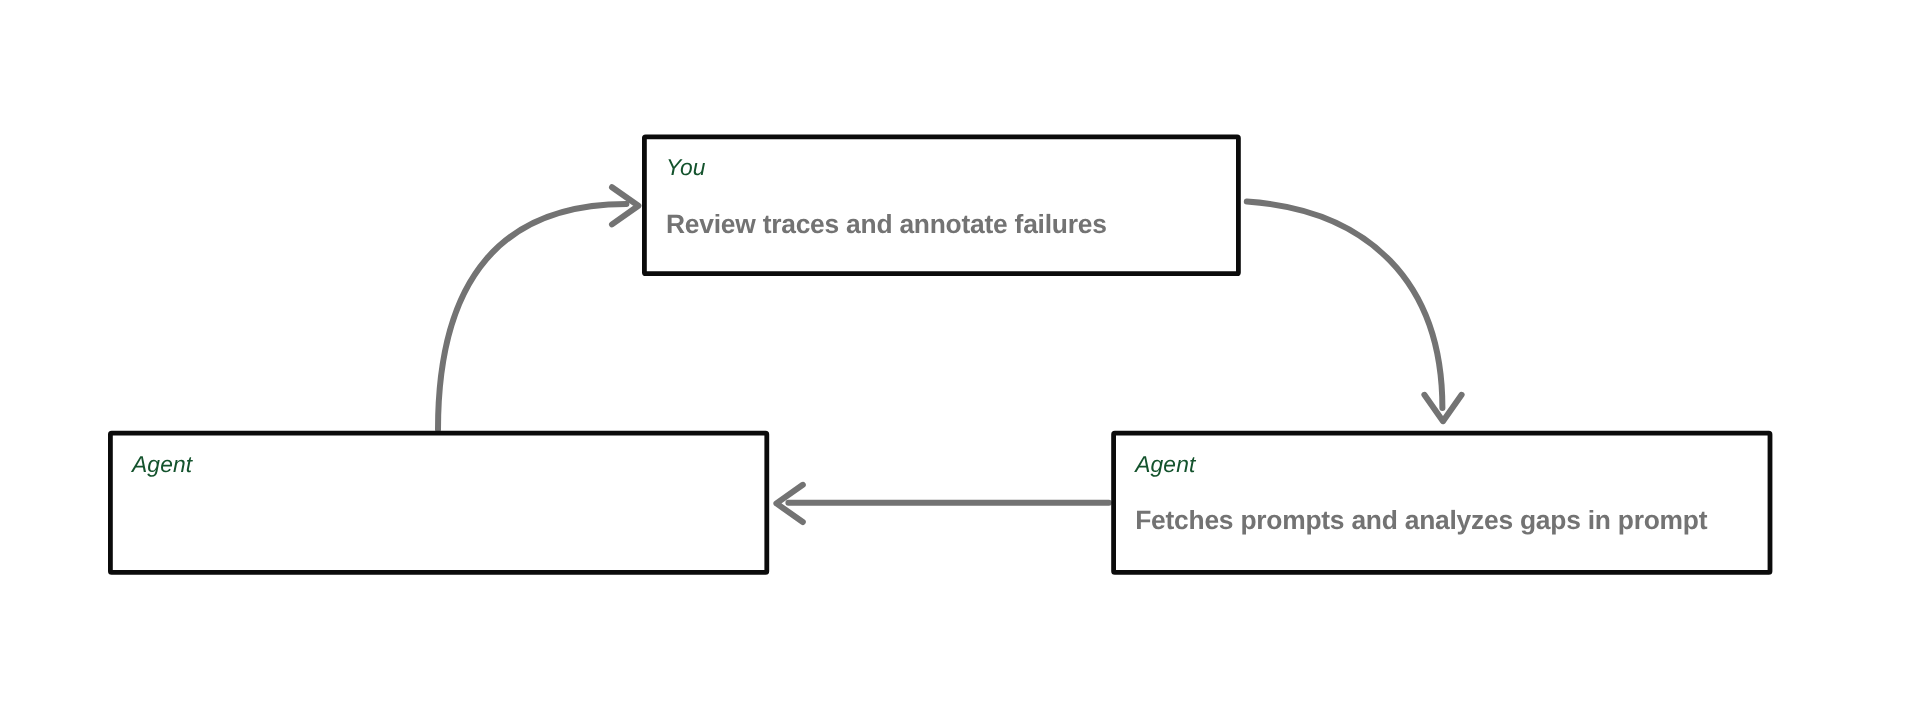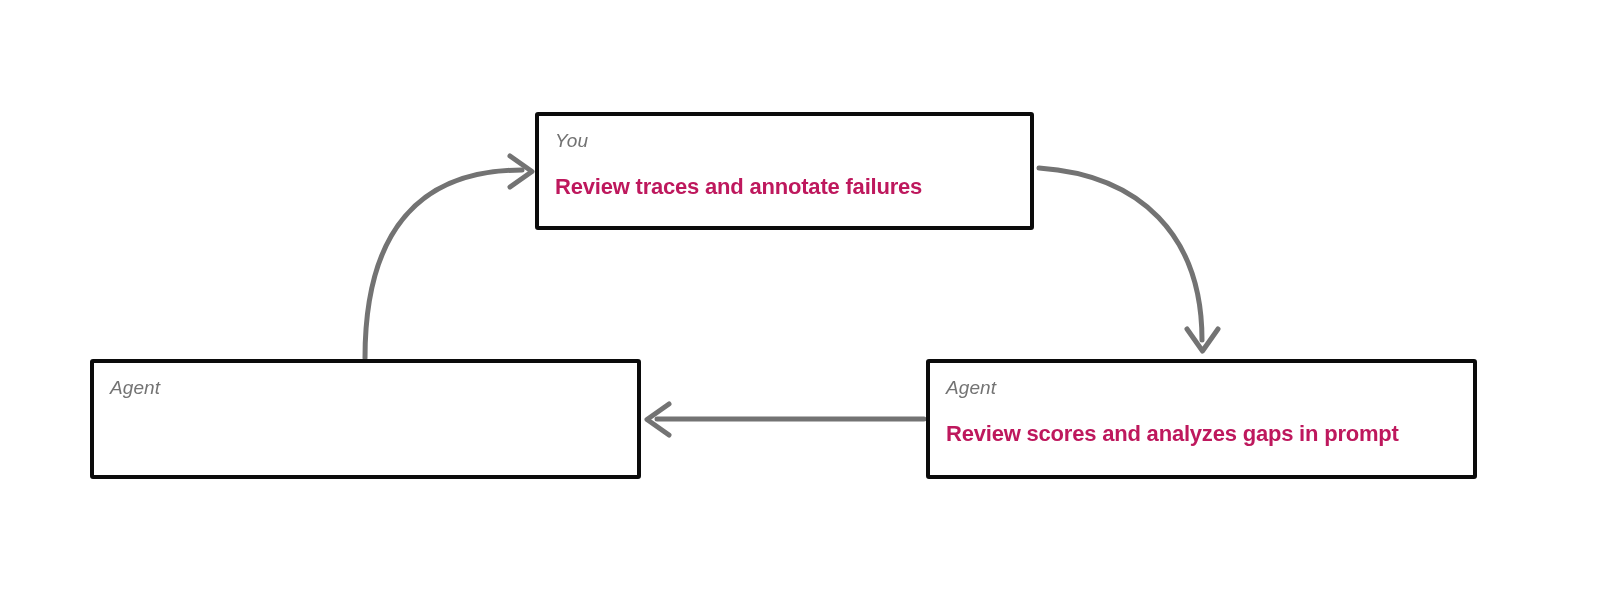--- a/index.html
+++ b/index.html
@@ -36,28 +36,28 @@
     padding: 14px 16px 16px 16px;
     display: flex;
     flex-direction: column;
     justify-content: flex-start;
   }
   .node-role {
     font-style: italic;
     font-weight: 400;
     font-size: 19px;
     line-height: 22px;
-    color: #737373;
+    color: #14532d;
     letter-spacing: 0.1px;
   }
   .node-title {
     font-weight: 700;
     font-size: 22px;
     line-height: 26px;
-    color: #be185d;
+    color: #737373;
     margin-top: 22px;
     letter-spacing: -0.2px;
     white-space: nowrap;
   }
   
   #node-you {
     left: 535px;
     top: 112px;
     width: 499px;
     height: 118px;
@@ -102,16 +102,16 @@
     <div class="node-role">You</div>
     <div class="node-title">Review traces and annotate failures</div>
   </div>
 
   <div class="node" id="node-updates">
     <div class="node-role">Agent</div>
   </div>
 
   <div class="node" id="node-fetches">
     <div class="node-role">Agent</div>
-    <div class="node-title">Review scores and analyzes gaps in prompt</div>
+    <div class="node-title">Fetches prompts and analyzes gaps in prompt</div>
   </div>
 
 </div>
 
 </body></html>

